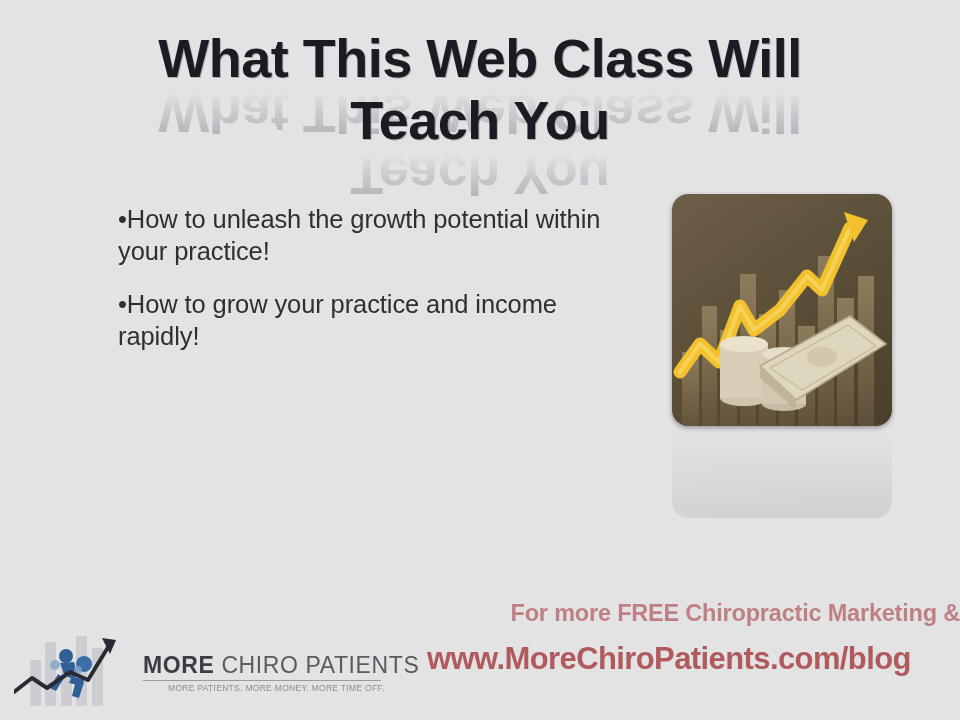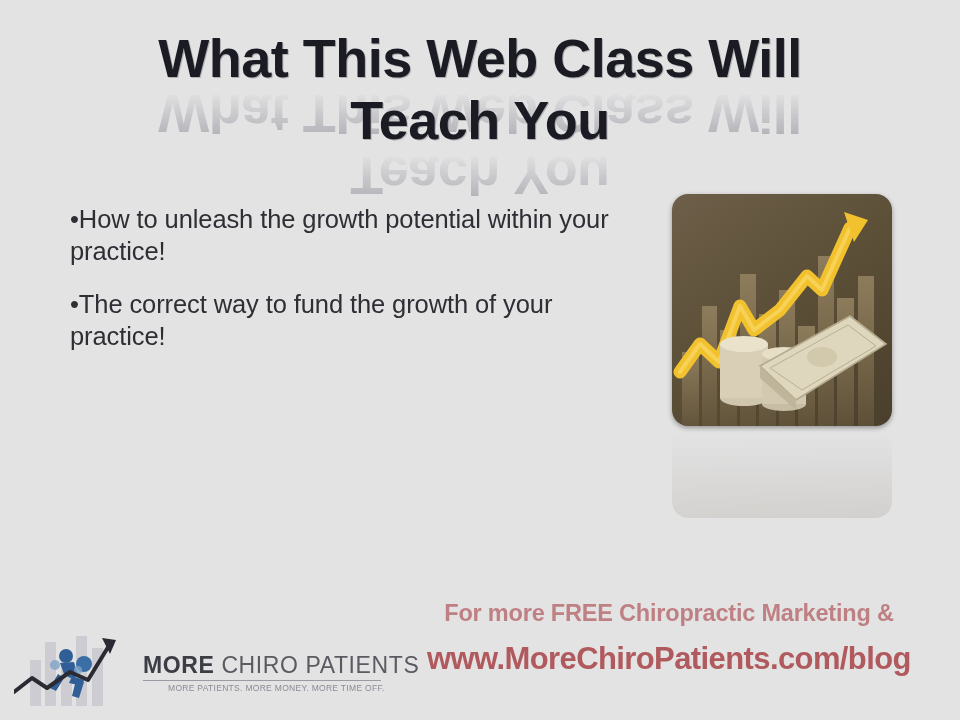--- a/index.html
+++ b/index.html
@@ -68,20 +68,21 @@
     top: 203px;
     width: 560px;
   }
   .bullet {
     font-family: "Liberation Sans", sans-serif;
     font-size: 25.5px;
     line-height: 32px;
     color: #2e2e34;
     margin-bottom: 21px;
     letter-spacing: -0.1px;
+    margin-left: 48px;
   }
   .bullet:last-child { margin-bottom: 0; }
 
   
   #money-graphic-wrap {
     position: absolute;
     left: 672px;
     top: 194px;
     width: 220px;
     height: 232px;
@@ -145,20 +146,21 @@
     width: 582px;
     text-align: center;
   }
   .footer-line {
     font-family: "Liberation Sans", sans-serif;
     font-size: 23.5px;
     line-height: 30px;
     color: #bf8084;
     font-weight: bold;
     letter-spacing: -0.2px;
+    text-align: right;
   }
   #footer-url {
     font-family: "Liberation Sans", sans-serif;
     font-size: 31px;
     line-height: 38px;
     font-weight: bold;
     color: #b05a5e;
     letter-spacing: -0.6px;
     margin-top: 12px;
     white-space: nowrap;
@@ -221,21 +223,21 @@
       <div class="title-reflection">What This Web Class Will</div>
     </div>
     <div class="title-line-wrap second">
       <div class="title-line">Teach You</div>
       <div class="title-reflection">Teach You</div>
     </div>
   </div>
 
   <div id="bullets">
     <div class="bullet">•How to unleash the growth potential within your practice!</div>
-    <div class="bullet">•The correct way to fund the growth of your practice!</div>
+    <div class="bullet">•How to grow your practice and income rapidly!</div>
   </div>
 
   <div id="money-graphic-wrap">
     <div id="money-graphic">
       <div class="bars">
         <i style="left:10px;  width:17px; height:74px;"></i>
         <i style="left:30px;  width:15px; height:120px;"></i>
         <i style="left:48px;  width:17px; height:96px;"></i>
         <i style="left:68px;  width:16px; height:152px;"></i>
         <i style="left:87px;  width:17px; height:112px;"></i>

